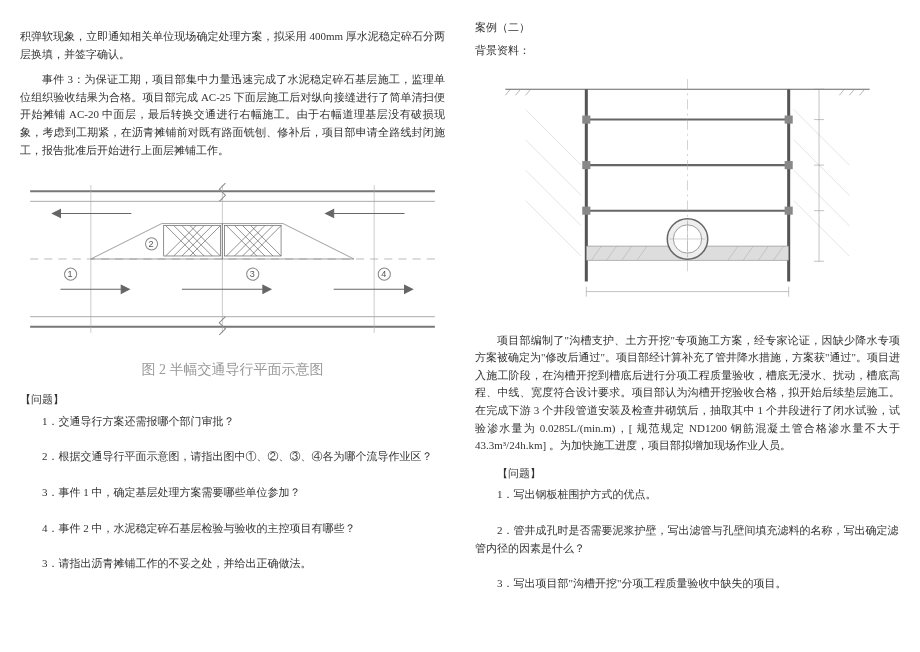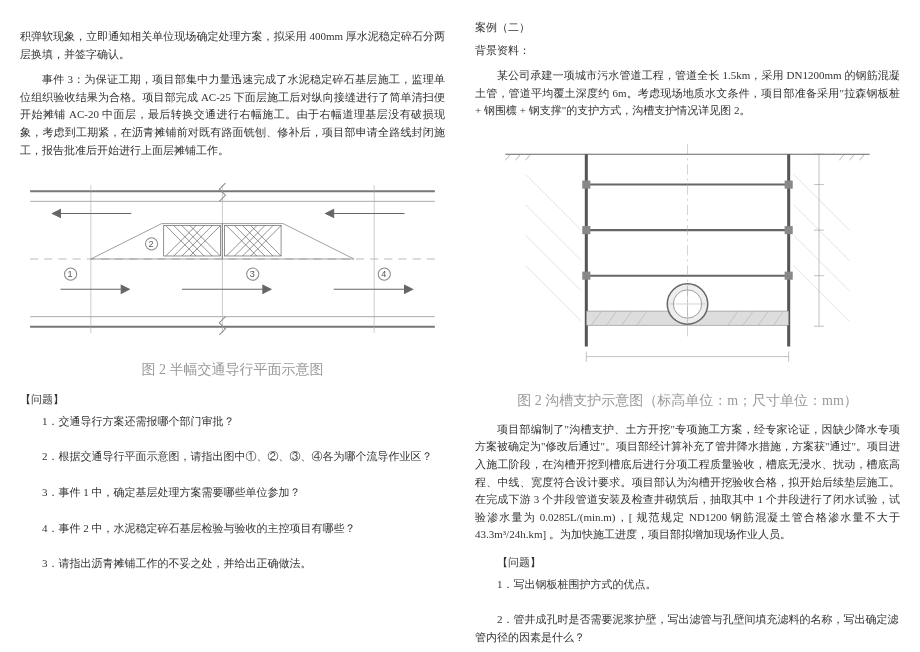--- a/index.html
+++ b/index.html
@@ -140,21 +140,20 @@
     <p class="question-item">1．交通导行方案还需报哪个部门审批？</p>
     <p class="question-item">2．根据交通导行平面示意图，请指出图中①、②、③、④各为哪个流导作业区？</p>
     <p class="question-item">3．事件 1 中，确定基层处理方案需要哪些单位参加？</p>
     <p class="question-item">4．事件 2 中，水泥稳定碎石基层检验与验收的主控项目有哪些？</p>
     <p class="question-item">3．请指出沥青摊铺工作的不妥之处，并给出正确做法。</p>
   </div>
 
   <div class="column">
     <p class="case-title">案例（二）</p>
     <p class="bg-title">背景资料：</p>
-    <p class="paragraph indent">某公司承建一项城市污水管道工程，管道全长 1.5km，采用 DN1200mm 的钢筋混凝土管，管道平均覆土深度约 6m。考虑现场地质水文条件，项目部准备采用"拉森钢板桩 + 钢围檩 + 钢支撑"的支护方式，沟槽支护情况详见图 2。</p>
 
     <svg class="diagram" viewBox="0 0 420 240">
       <rect x="0" y="0" width="420" height="240" fill="#fff"></rect>
 
       <line x1="30" y1="20" x2="390" y2="20" stroke="#666" stroke-width="1.2"></line>
       <g stroke="#888" stroke-width="0.6">
         <line x1="35" y1="20" x2="30" y2="26"></line>
           <line x1="45" y1="20" x2="40" y2="26"></line>
           <line x1="55" y1="20" x2="50" y2="26"></line>
         <line x1="385" y1="20" x2="380" y2="26"></line>
@@ -213,21 +212,20 @@
         <line x1="335" y1="95" x2="345" y2="95"></line>
           <line x1="335" y1="140" x2="345" y2="140"></line>
         <line x1="335" y1="190" x2="345" y2="190"></line>
         <line x1="110" y1="220" x2="310" y2="220"></line>
         <line x1="110" y1="215" x2="110" y2="225"></line>
           <line x1="310" y1="215" x2="310" y2="225"></line>
       </g>
 
       <line x1="210" y1="10" x2="210" y2="200" stroke="#aaa" stroke-width="0.5" stroke-dasharray="10 4 2 4"></line>
     </svg>
-    <div class="diagram-caption">图 2 沟槽支护示意图（标高单位：m；尺寸单位：mm）</div>
 
     <p class="paragraph indent">项目部编制了"沟槽支护、土方开挖"专项施工方案，经专家论证，因缺少降水专项方案被确定为"修改后通过"。项目部经计算补充了管井降水措施，方案获"通过"。项目进入施工阶段，在沟槽开挖到槽底后进行分项工程质量验收，槽底无浸水、扰动，槽底高程、中线、宽度符合设计要求。项目部认为沟槽开挖验收合格，拟开始后续垫层施工。在完成下游 3 个井段管道安装及检查井砌筑后，抽取其中 1 个井段进行了闭水试验，试验渗水量为 0.0285L/(min.m)，[ 规范规定 ND1200 钢筋混凝土管合格渗水量不大于 43.3m³/24h.km] 。为加快施工进度，项目部拟增加现场作业人员。</p>
 
     <p class="question-marker indent">【问题】</p>
     <p class="question-item">1．写出钢板桩围护方式的优点。</p>
     <p class="question-item">2．管井成孔时是否需要泥浆护壁，写出滤管与孔壁间填充滤料的名称，写出确定滤管内径的因素是什么？</p>
     <p class="question-item">3．写出项目部"沟槽开挖"分项工程质量验收中缺失的项目。</p>
   </div>
 </div>
 

